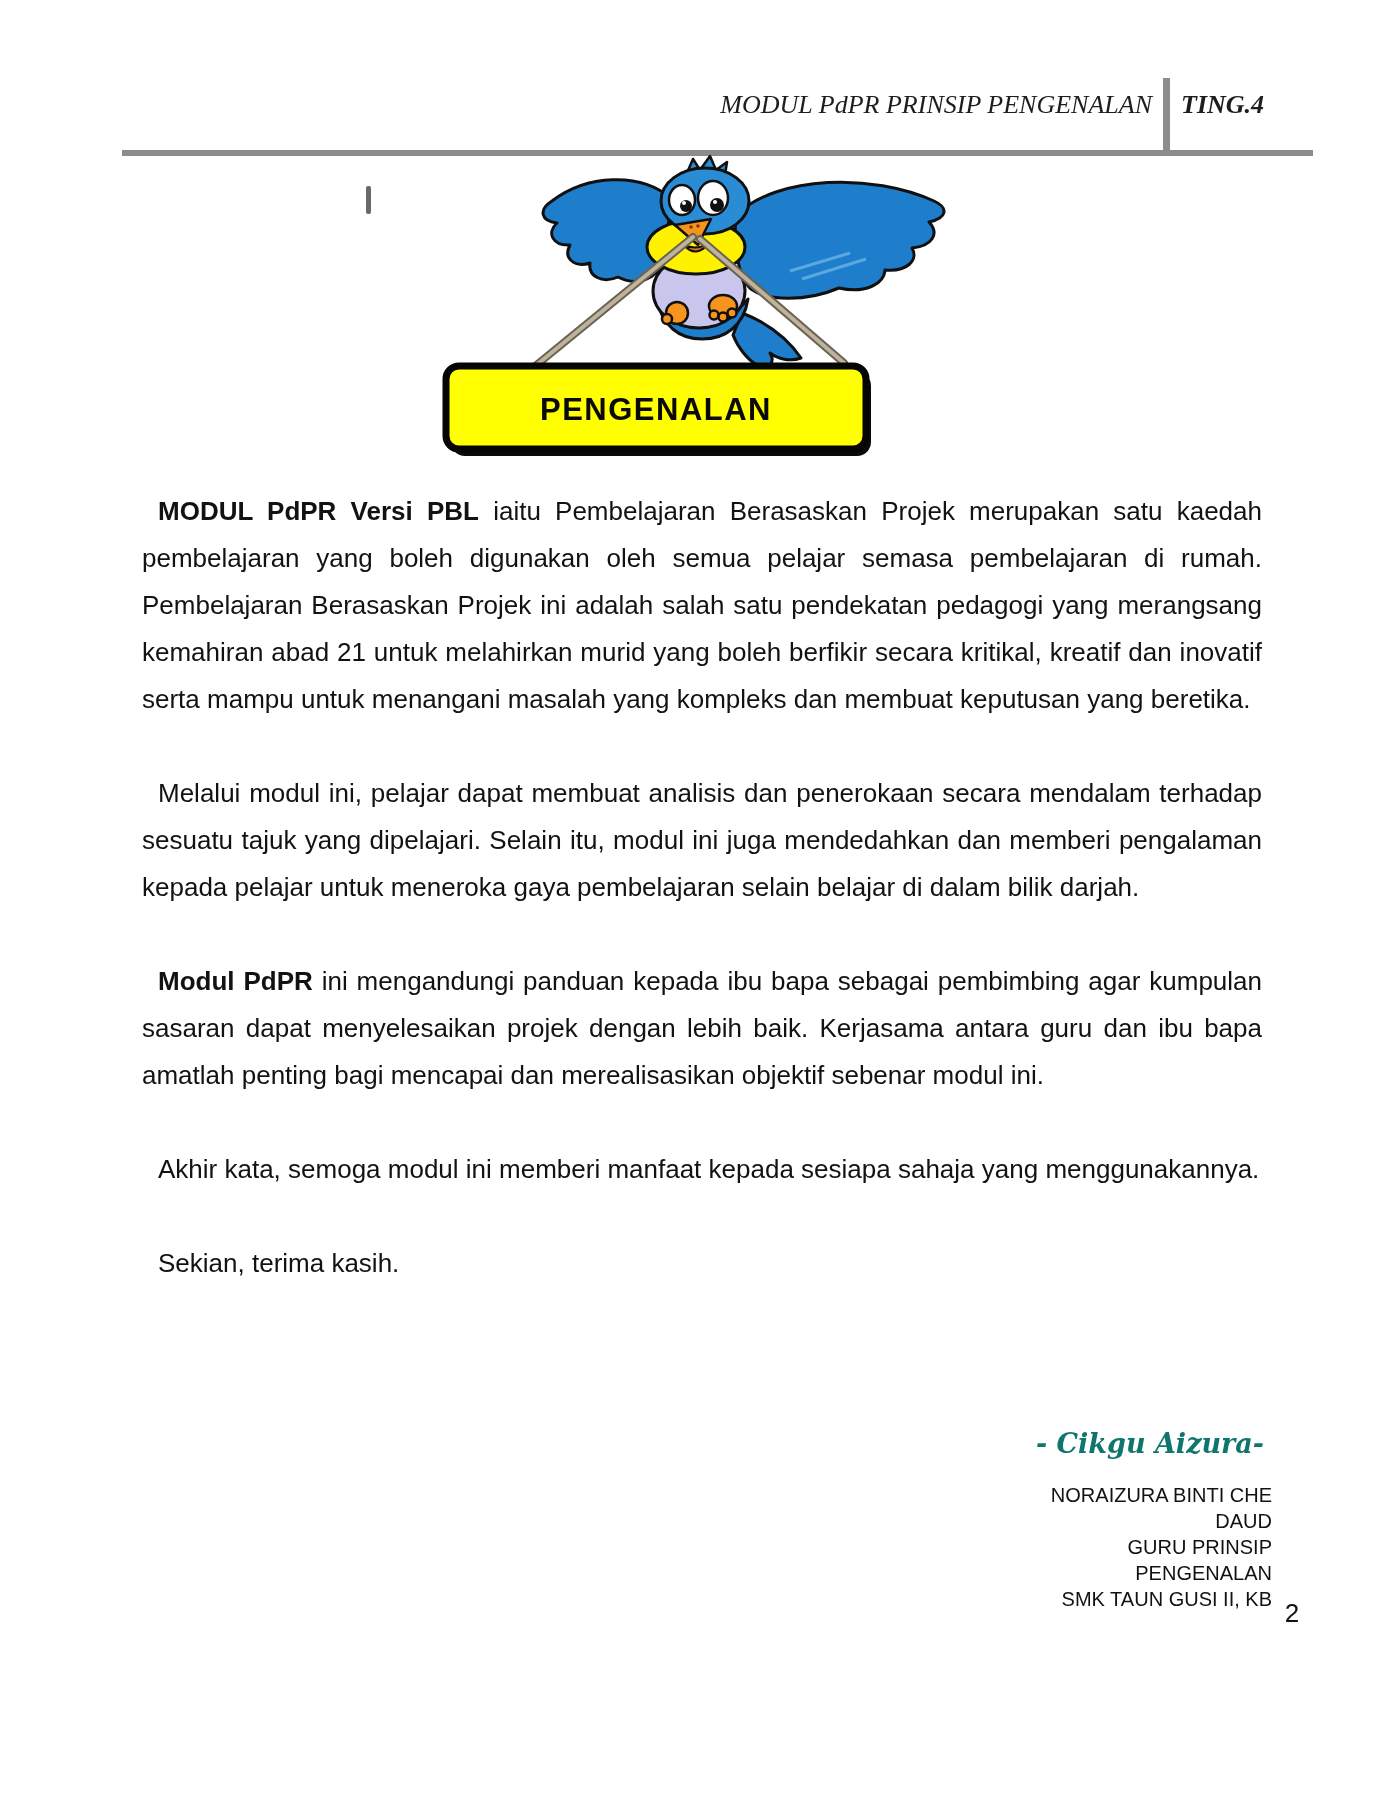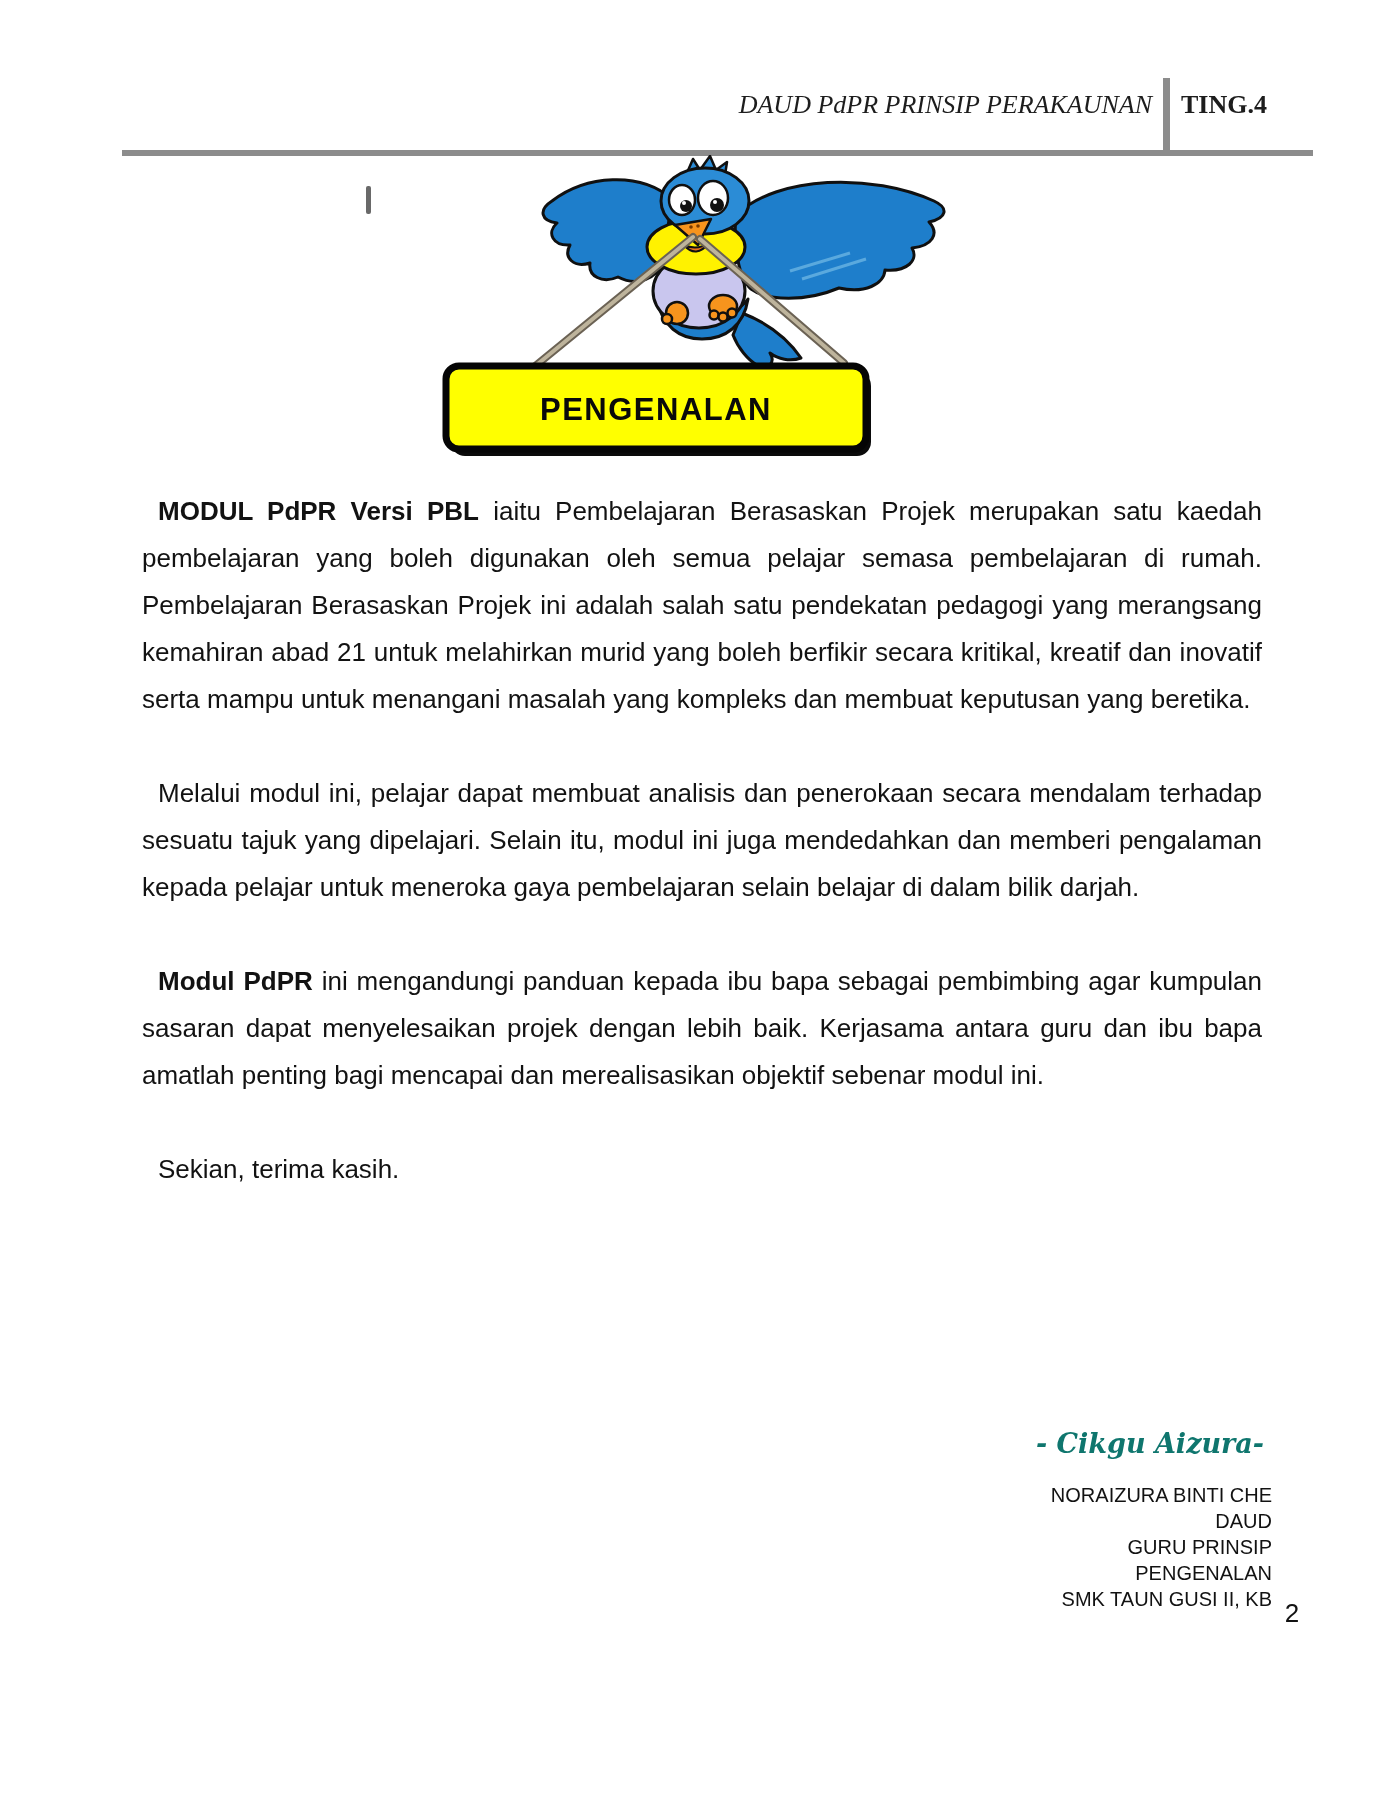--- a/index.html
+++ b/index.html
@@ -9,21 +9,21 @@
   }
   
   .header-title{
     position:absolute;top:90px;right:239px;
     font-family:"Liberation Serif", serif;font-style:italic;
     font-size:26px;color:#1d1d1d;white-space:nowrap;
   }
   .header-divider{position:absolute;left:1163px;top:78px;width:7px;height:78px;background:#8c8c8c;}
   .header-level{
     position:absolute;left:1181px;top:90px;
-    font-family:"Liberation Serif", serif;font-weight:bold;
+    font-family:"Liberation Serif", serif;font-style:italic;font-weight:bold;
     font-size:26px;color:#1d1d1d;white-space:nowrap;
   }
   .header-rule{position:absolute;left:122px;top:150px;width:1191px;height:6px;background:#8c8c8c;}
   
   .figure{position:absolute;left:430px;top:155px;width:530px;height:305px;}
   .artifact{position:absolute;left:366px;top:186px;width:5px;height:28px;background:#4f4f4f;border-radius:2px;opacity:.85;}
   .sign-text{font-family:"Liberation Sans", sans-serif;font-weight:bold;letter-spacing:1.5px;}
   
   .body-text{
     position:absolute;left:142px;top:488px;width:1120px;
@@ -42,21 +42,21 @@
     font-size:20px;line-height:26px;color:#121212;
   }
   
   .page-number{position:absolute;left:1270px;top:1598px;width:44px;font-size:26px;color:#121212;text-align:center;}
 </style>
 </head>
 <body>
 
 <div class="page">
 
-  <div class="header-title">DAUD PdPR PRINSIP PERAKAUNAN</div>
+  <div class="header-title">MODUL PdPR PRINSIP PENGENALAN</div>
   <div class="header-divider"></div>
   <div class="header-level">TING.4</div>
   <div class="header-rule"></div>
 
   <div class="artifact"></div>
 
   <svg class="figure" viewBox="0 0 530 305" aria-hidden="true">
 
     <g>
       <path d="M242 44 C210 16 156 20 122 46 C108 55 111 66 127 68 C116 78 123 91 140 90 C133 103 144 113 160 108 C158 121 172 129 188 122 C207 132 227 124 233 106 Z" fill="#1E7ECB" stroke="#101010" stroke-width="3" stroke-linejoin="round"></path>
@@ -112,20 +112,21 @@
       <rect x="21" y="217" width="420" height="84" rx="14" fill="#0a0a0a" stroke="none"></rect>
       <rect x="16" y="211" width="420" height="83" rx="13" fill="#FFFF00" stroke="#050505" stroke-width="7"></rect>
       <text class="sign-text" x="226" y="265" text-anchor="middle" font-size="31" fill="#0a0a0a">PENGENALAN</text>
     </g>
   </svg>
 
   <div class="body-text">
     <p class="para"><span class="lead">MODUL PdPR Versi PBL</span><span> iaitu Pembelajaran Berasaskan Projek merupakan satu kaedah pembelajaran yang boleh digunakan oleh semua pelajar semasa pembelajaran di rumah. Pembelajaran Berasaskan Projek ini adalah salah satu pendekatan pedagogi yang merangsang kemahiran abad 21 untuk melahirkan murid yang boleh berfikir secara kritikal, kreatif dan inovatif serta mampu untuk menangani masalah yang kompleks dan membuat keputusan yang beretika.</span></p>
     <p class="para"><span class="lead"></span><span>Melalui modul ini, pelajar dapat membuat analisis dan penerokaan secara mendalam terhadap sesuatu tajuk yang dipelajari. Selain itu, modul ini juga mendedahkan dan memberi pengalaman kepada pelajar untuk meneroka gaya pembelajaran selain belajar di dalam bilik darjah.</span></p>
     <p class="para"><span class="lead">Modul PdPR</span><span> ini mengandungi panduan kepada ibu bapa sebagai pembimbing agar kumpulan sasaran dapat menyelesaikan projek dengan lebih baik. Kerjasama antara guru dan ibu bapa amatlah penting bagi mencapai dan merealisasikan objektif sebenar modul ini.</span></p>
+    <p class="para"><span class="lead"></span><span>Akhir kata, semoga modul ini memberi manfaat kepada sesiapa sahaja yang menggunakannya.</span></p>
     <p class="para"><span class="lead"></span><span>Sekian, terima kasih.</span></p>
   </div>
 
   <div class="sig-script">- Cikgu Aizura-</div>
   <div class="sig-block">
     <div>NORAIZURA BINTI CHE DAUD</div>
     <div>GURU PRINSIP PENGENALAN</div>
     <div>SMK TAUN GUSI II, KB</div>
   </div>
 

